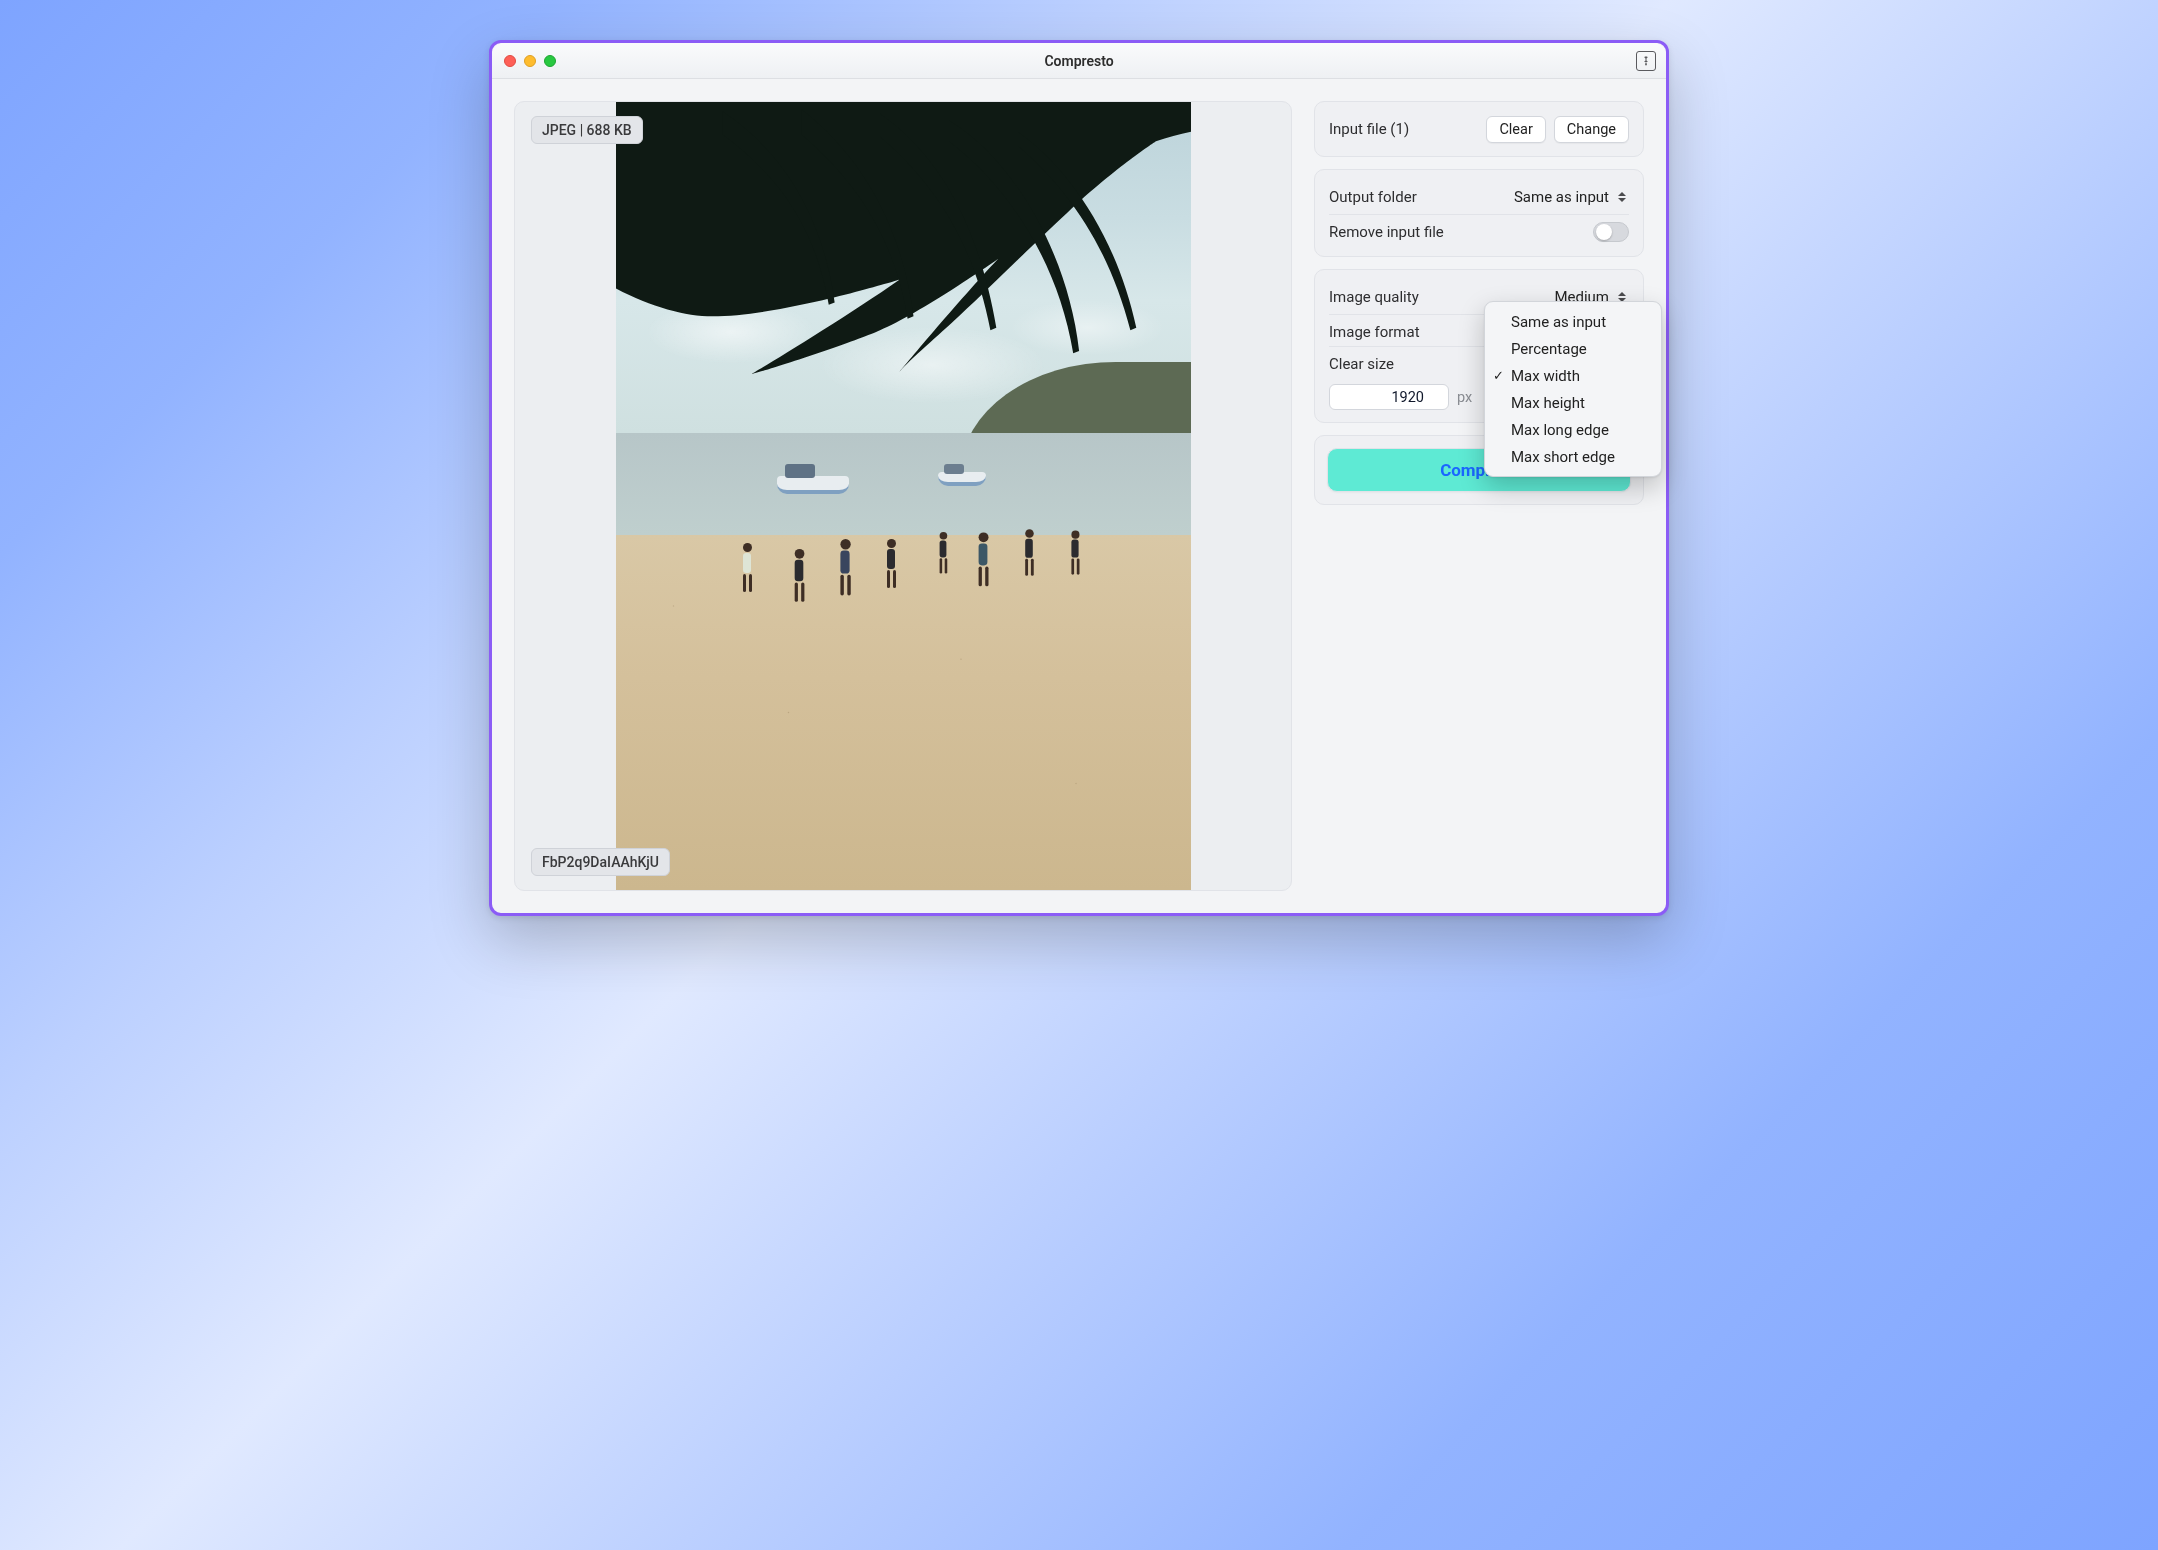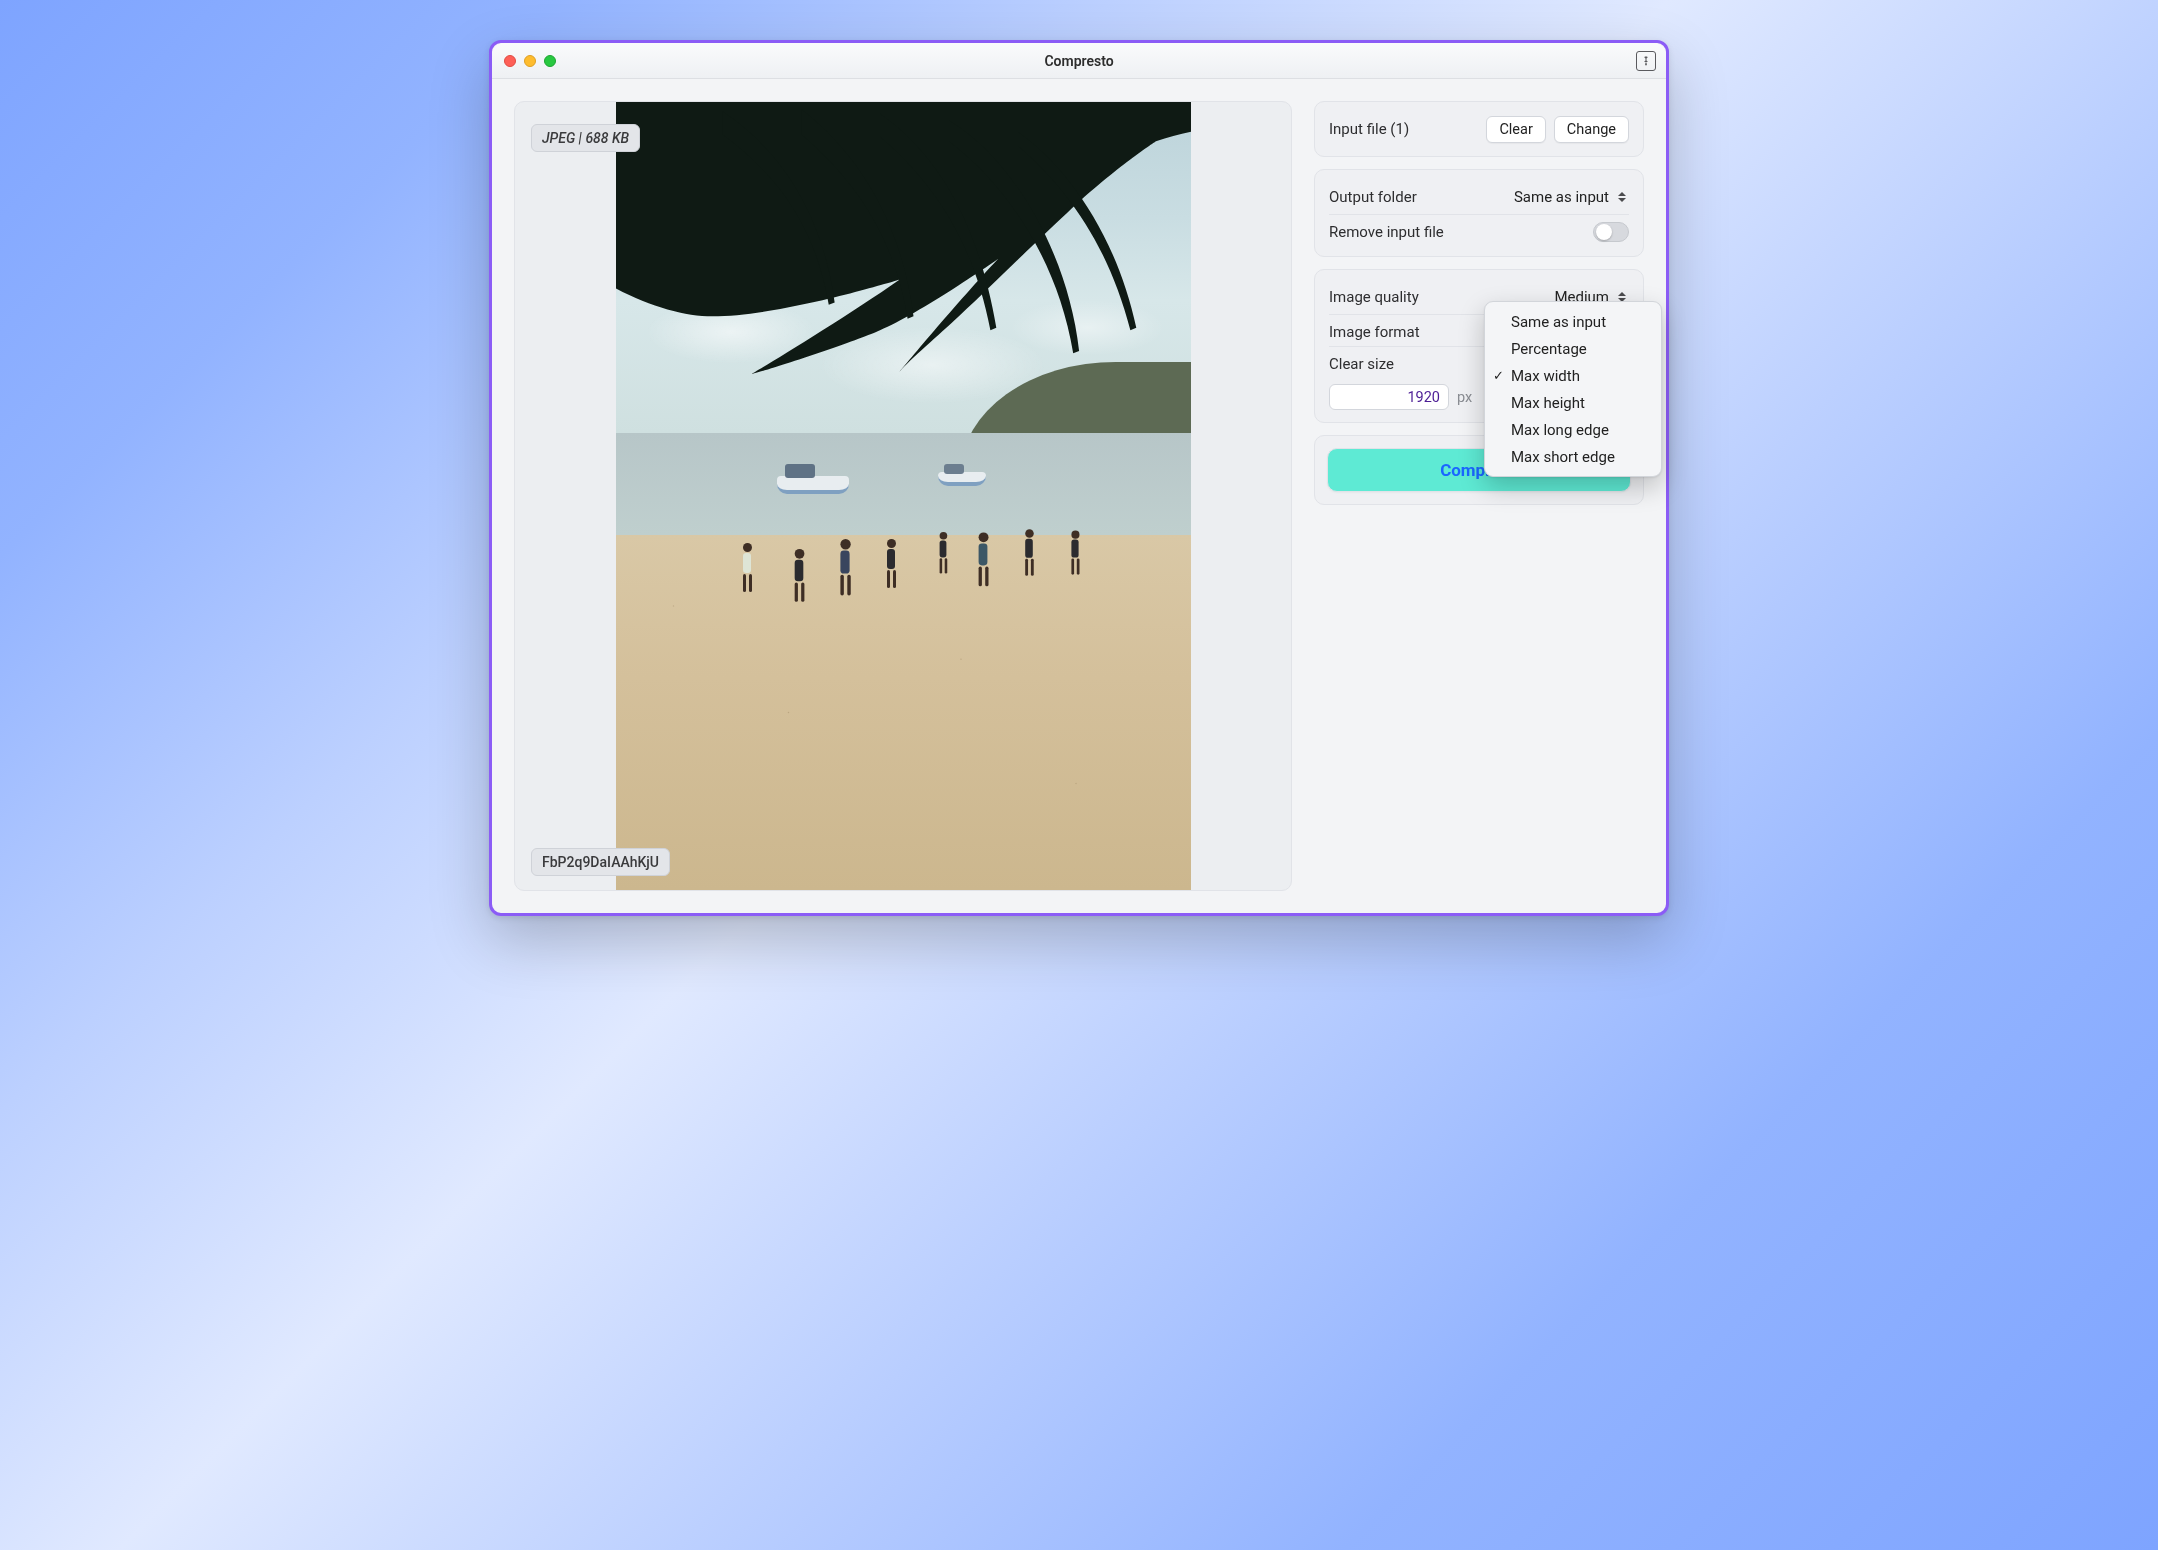--- a/index.html
+++ b/index.html
@@ -71,21 +71,21 @@
     .badge {
       position: absolute;
       background: #e3e5e9;
       border: 1px solid #cfd2d8;
       border-radius: 6px;
       padding: 5px 10px;
       font-size: 14px;
       color: #3a3a3c;
       font-weight: 500;
     }
-    .badge.top { top: 22px; left: 16px; font-style: italic; }
+    .badge.top { top: 14px; left: 16px; }
     .badge.bottom { bottom: 14px; left: 16px; }
     .photo {
       width: 575px;
       height: 100%;
       background: #a7b7ac;
       position: relative;
       overflow: hidden;
     }
     
     .sky { position: absolute; inset: 0 0 58% 0;
@@ -171,21 +171,21 @@
       width: 36px; height: 20px; border-radius: 20px; background: #d7d9de; position: relative;
       border: .5px solid #c6c9ce;
     }
     .toggle::after {
       content: ""; position: absolute; left: 2px; top: 1.5px; width: 16px; height: 16px; border-radius: 50%; background: #fff;
       box-shadow: 0 1px 2px rgba(0,0,0,.25);
     }
     .size-row { display: flex; align-items: center; gap: 8px; margin-top: 8px; }
     .num-input {
       width: 120px; height: 26px; border: 1px solid #d3d6dc; border-radius: 6px; background: #fff;
-      text-align: right; padding: 0 8px; font-size: 14.5px; font-family: inherit; color: #4c1d95;
+      text-align: right; padding: 0 24px; font-size: 14.5px; font-family: inherit; color: #0f172a;
     }
     .unit { color: #8a8d93; font-size: 14.5px; }
     .compress-card { padding: 12px; }
     .compress {
       width: 100%; height: 44px; border-radius: 10px; background: #5eead4;
       border: 1px solid #e1e3e8;
       color: #1a66ff; font-weight: 700; font-size: 17px;
       display: flex; align-items: center; justify-content: center;
       box-shadow: 0 1px 2px rgba(0,0,0,.04);
     }

